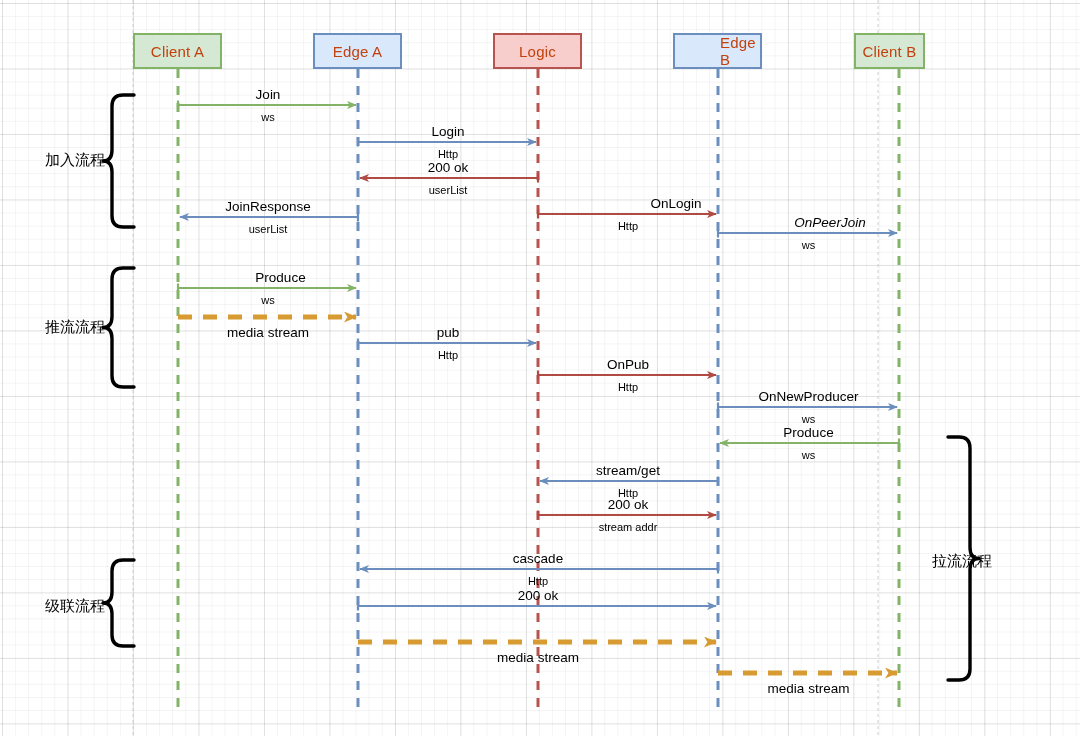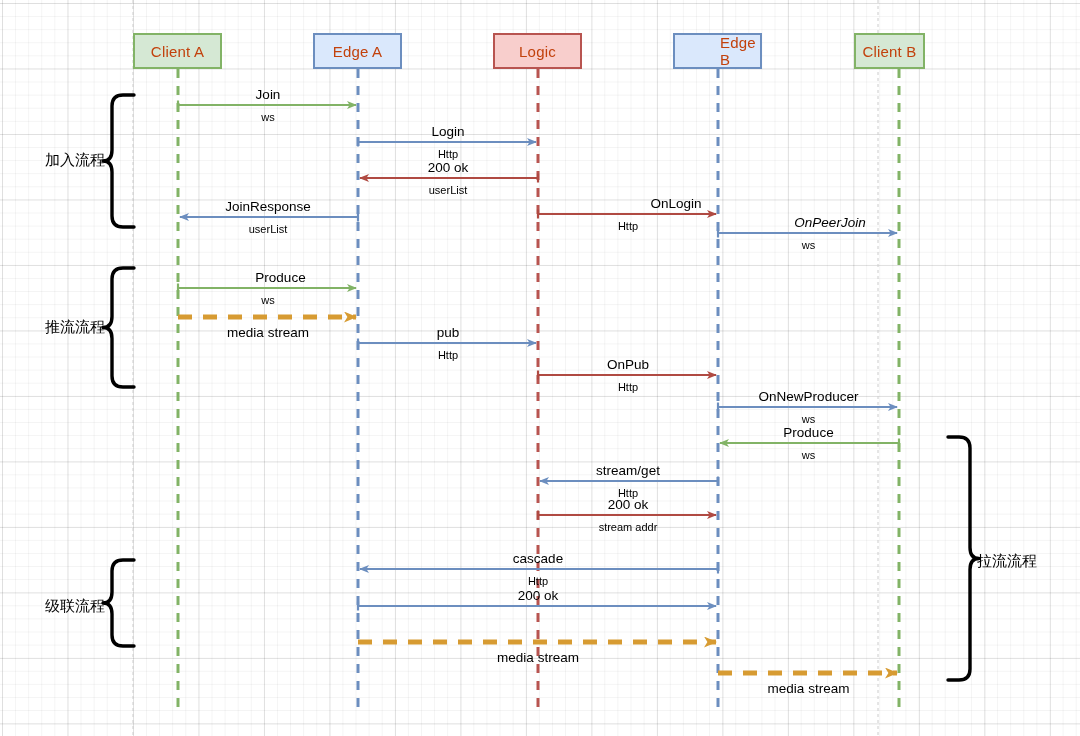--- a/index.html
+++ b/index.html
@@ -212,15 +212,15 @@
       <div class="msg-label" style="left: 538px; top: 552px;">cascade</div>
       <div class="msg-sub" style="left: 538px; top: 576px;">Http</div>
       <div class="msg-label" style="left: 538px; top: 589px;">200 ok</div>
       <div class="msg-label" style="left: 538px; top: 651px;">media stream</div>
       <div class="msg-label" style="left: 808.5px; top: 682px;">media stream</div>
     </div>
   <div id="grouplabels-layer">
       <div class="group-label left" style="left: 105px; top: 159px;">加入流程</div>
       <div class="group-label left" style="left: 105px; top: 326px;">推流流程</div>
       <div class="group-label left" style="left: 105px; top: 605px;">级联流程</div>
-      <div class="group-label right" style="left: 977px; top: 560px;">拉流流程</div>
+      <div class="group-label right" style="left: 932px; top: 560px;">拉流流程</div>
     </div>
 </div>
 
 </body></html>

